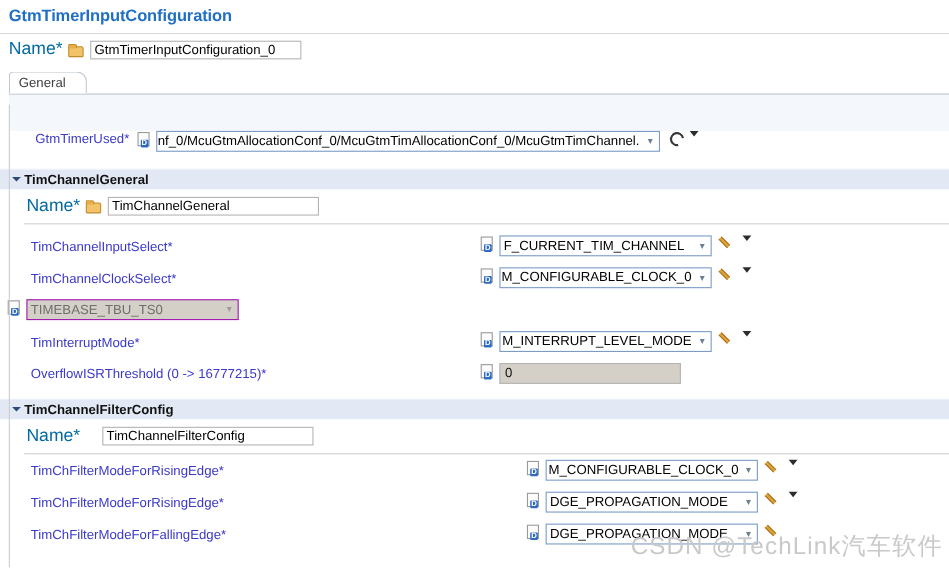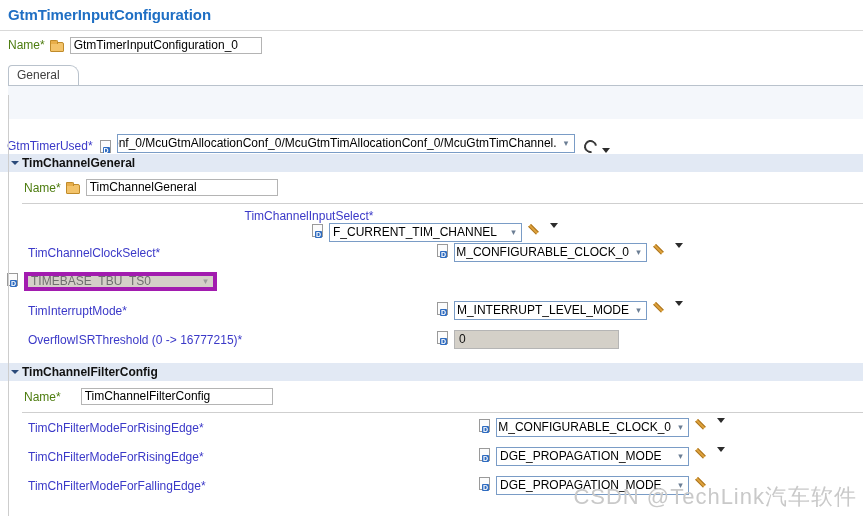--- a/index.html
+++ b/index.html
@@ -32,22 +32,22 @@
   }
 
   
   .name-row {
     display: flex;
     align-items: center;
     height: 28px;
     padding-left: 8px;
   }
   .lbl {
-    color: #4d7c0f;
-    font-size: 12px;
+    color: #0369a1;
+    font-size: 16px;
     white-space: nowrap;
   }
   .folder-icon {
     display: inline-block;
     width: 15px;
     height: 13px;
     position: relative;
     margin: 0 4px;
     flex: 0 0 auto;
   }
@@ -118,23 +118,23 @@
 
   
   .general-area {
     position: relative;
     background: #ffffff;
   }
 
   
   .gtm-row {
     height: 34px;
-    padding-left: 7px;
+    padding-left: 32px;
     display: flex;
-    align-items: flex-end;
+    align-items: flex-start;
   }
   .gtm-label { color:#3b39c8; font-size:12px; white-space:nowrap; }
   .doc-icon {
     display: inline-block;
     width: 13px; height: 14px;
     position: relative;
     margin: 0 5px 0 6px;
     flex: 0 0 auto;
   }
   .doc-icon::before {
@@ -261,21 +261,21 @@
     color:#3b39c8;
     font-size:12px;
     white-space:nowrap;
   }
   .field-control {
     display:flex;
   }
   .combo-field { width: 193px; }
   .combo-field.disabled {
     background:#d4d0c8;
-    border:4px solid #a21caf;
+    border:1px solid #a21caf;
     color:#6e6e6e;
     gap:12px;
   }
   .combo-field.disabled .arrow { color:#9b9b9b; }
   .text-disabled {
     width: 165px;
     height: 19px;
     line-height: 17px;
     background: #d4d0c8;
     border: 1px solid #b5b5b5;
@@ -379,21 +379,21 @@
     <span>TimChannelGeneral</span>
   </div>
   <div class="section-body">
     <div class="section-name-row">
       <span class="lbl">Name*</span>
       <span class="folder-icon"></span>
       <input class="text-input" style="width: 192px; margin-left: 2px;" value="TimChannelGeneral">
     </div>
     <div class="sep"></div>
 
-    <div class="field-row" style="height:29px;margin-top:5px;flex-direction:column;">
+    <div class="field-row" style="height:29px;margin-top:5px;">
       <div class="field-label">TimChannelInputSelect*</div>
       <div class="field-control">
         <span class="doc-icon"></span>
         <div class="combo combo-field">
           <div class="combo-text"><span>F_CURRENT_TIM_CHANNEL</span></div>
           <div class="arrow">▾</div>
         </div>
         <span class="pencil-icon"></span>
         <span class="dropcaret"></span>
       </div>

